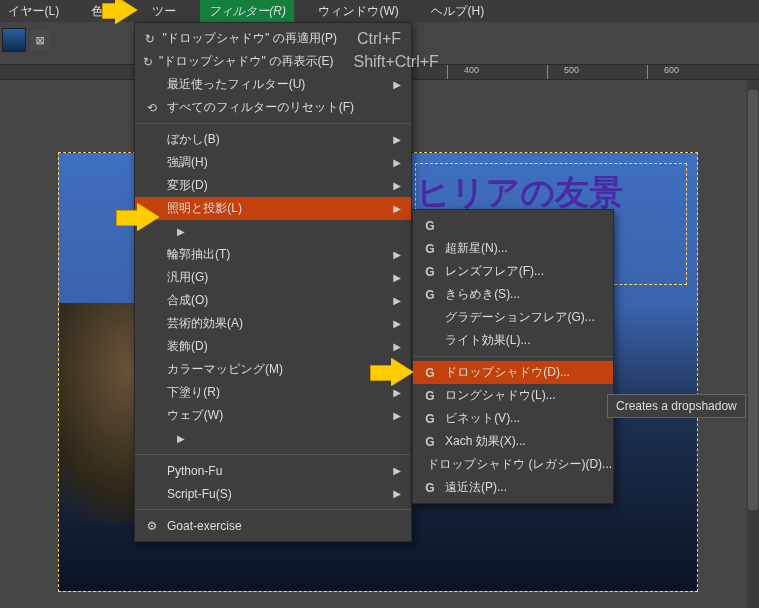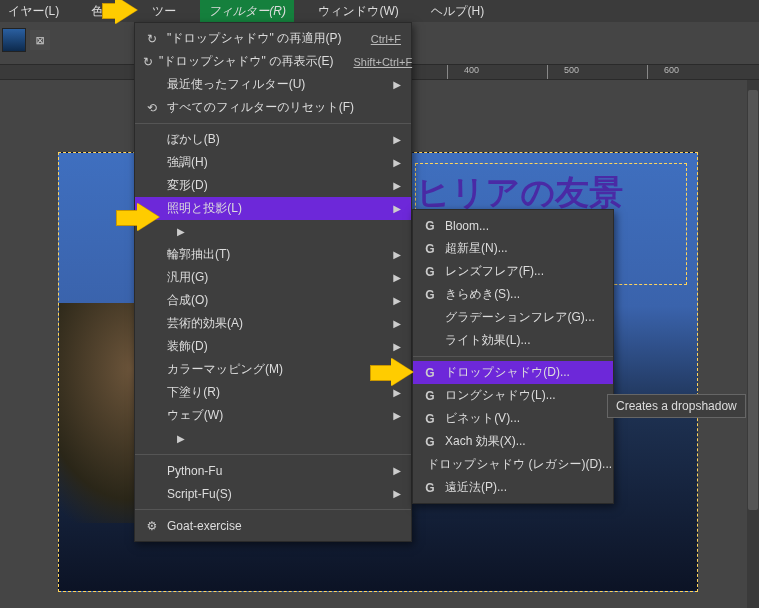--- a/index.html
+++ b/index.html
@@ -148,39 +148,38 @@
   .menu .row {
     display: flex;
     align-items: center;
     height: 23px;
     padding: 0 10px 0 8px;
     color: #ddd;
     white-space: nowrap;
     position: relative;
   }
   .menu .row.highlight {
-    background: #6d28d9;
+    background: #c2410c;
     justify-content: center;
   }
   .menu .row .icon {
     width: 18px;
     display: inline-flex;
     justify-content: center;
     font-size: 12px;
     color: #ccc;
   }
   .menu .row .label {
     flex: 1;
     padding-left: 6px;
   }
   .menu .row .shortcut {
     color: #bbb;
-    font-size: 11px;
+    font-size: 16px;
     padding-left: 20px;
-    text-decoration: underline;
   }
   .menu .row .arrow {
     color: #ccc;
     font-size: 10px;
     padding-left: 16px;
   }
   .menu .sep {
     height: 1px;
     background: #555;
     margin: 4px 0;
@@ -356,21 +355,20 @@
     <div class="sep"></div>
     <div class="row">
       <span class="icon">⚙</span>
       <span class="label">Goat-exercise</span>
     </div>
   </div>
 
 <div class="menu submenu" id="light-submenu" style="left:412px; top:209px; width:198px;">
     <div class="row">
       <span class="icon gegl">G</span>
-      <span class="label">Bloom...</span>
     </div>
     <div class="row">
       <span class="icon gegl">G</span>
       <span class="label">超新星(N)...</span>
     </div>
     <div class="row">
       <span class="icon gegl">G</span>
       <span class="label">レンズフレア(F)...</span>
     </div>
     <div class="row">

